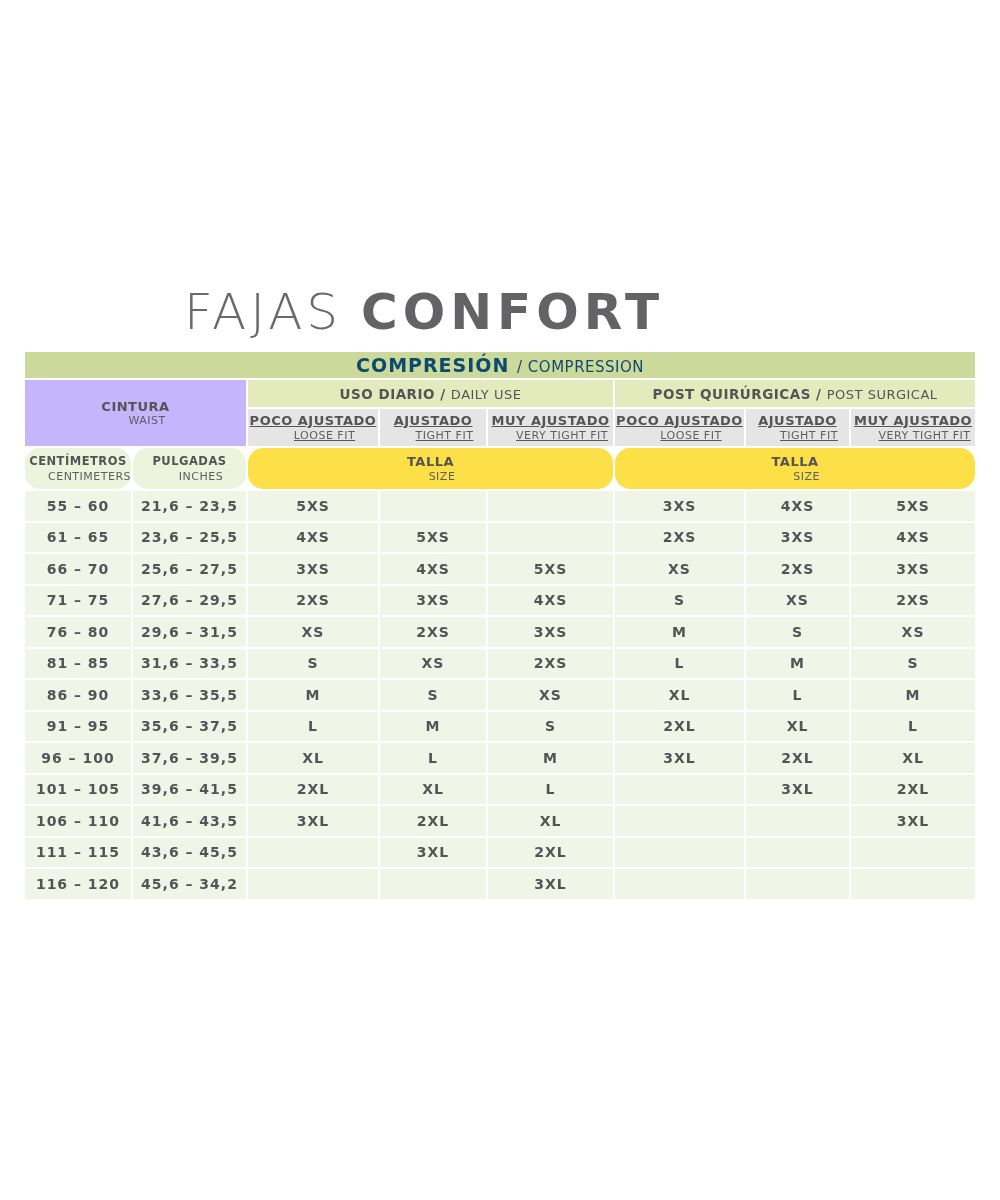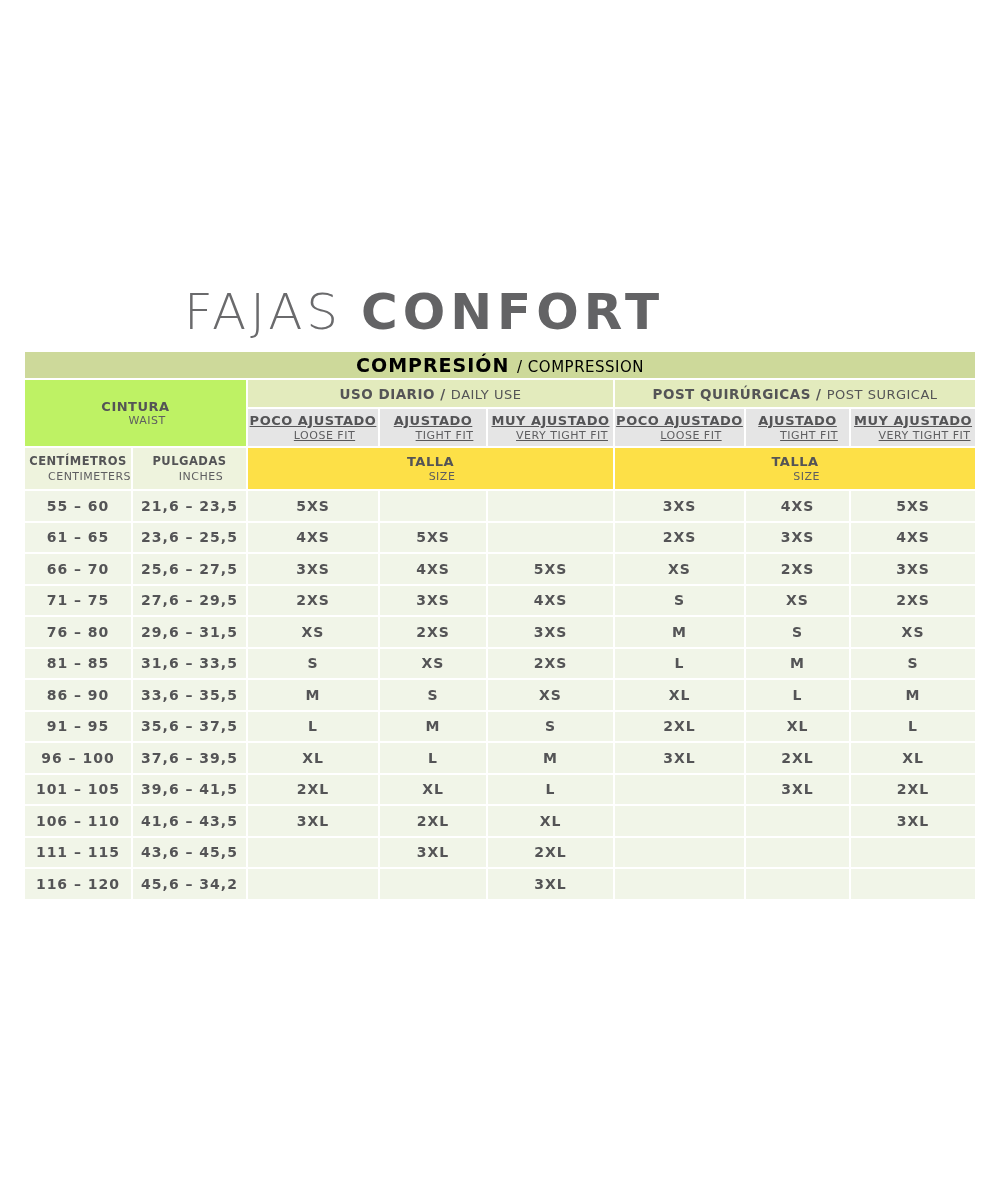--- a/index.html
+++ b/index.html
@@ -8,29 +8,29 @@
       position: absolute; top: 282px; left: 0; width: 848px; text-align: center;
       font-size: 50px; letter-spacing: 3px; color: #6a6a6c; line-height: 60px;
     }
     .title .light { font-weight: 300; font-family: "DejaVu Sans", sans-serif; letter-spacing: 4px; }
     .title .bold { font-weight: bold; letter-spacing: 5px; color: #636365; }
     table.chart {
       position: absolute; top: 350px; left: 23px; width: 954px;
       border-collapse: separate; border-spacing: 2px; table-layout: fixed;
     }
     table.chart td { padding: 0; text-align: center; vertical-align: middle; }
-    .c-title { background: #cdd99a; height: 26px; font-size: 19px; font-weight: bold; letter-spacing: 1px; color: #000000; }
+    .c-title { background: #cdd99a; height: 26px; font-size: 19px; font-weight: bold; letter-spacing: 1px; color: #0c4a6e; }
     .c-title .sub { font-weight: normal; font-size: 15px; letter-spacing: 0.5px; }
     .c-group { background: #e3ebbd; height: 27px; font-size: 13.5px; font-weight: bold; letter-spacing: 0.5px; color: #545456; }
     .c-group .sub { font-weight: normal; font-size: 13px; }
-    .c-waist { background: #bef264; margin-left: 41px; }
+    .c-waist { background: #c4b5fd; margin-left: 41px; }
     .c-fit { background: #e5e5e5; height: 37px; line-height: 15px; text-decoration: underline; }
     .c-fit .es, .c-waist .es, .c-unit .es { font-size: 13px; font-weight: bold; letter-spacing: 0.5px; color: #545456; display: block; }
     .c-fit .en, .c-waist .en, .c-unit .en { font-size: 11px; letter-spacing: 0.5px; color: #5e5e60; display: block; padding-left: 23px; }
-    .c-unit { background: #eef3dd; height: 41px; line-height: 16px; }
+    .c-unit { background: #eef3dd; height: 41px; line-height: 16px; border-radius: 15px; }
     .c-unit .es { font-size: 11.5px; }
     .c-unit .en { font-size: 11px; }
     .c-size { background: #fde047; line-height: 15px; }
     .c-size .es { font-size: 13px; }
     .c-data { background: #f1f5e8; height: 29.5px; font-size: 14px; font-weight: bold; color: #545456; letter-spacing: 1px; }
   </style>
 </head>
 <body>
 
 <div class="title">

